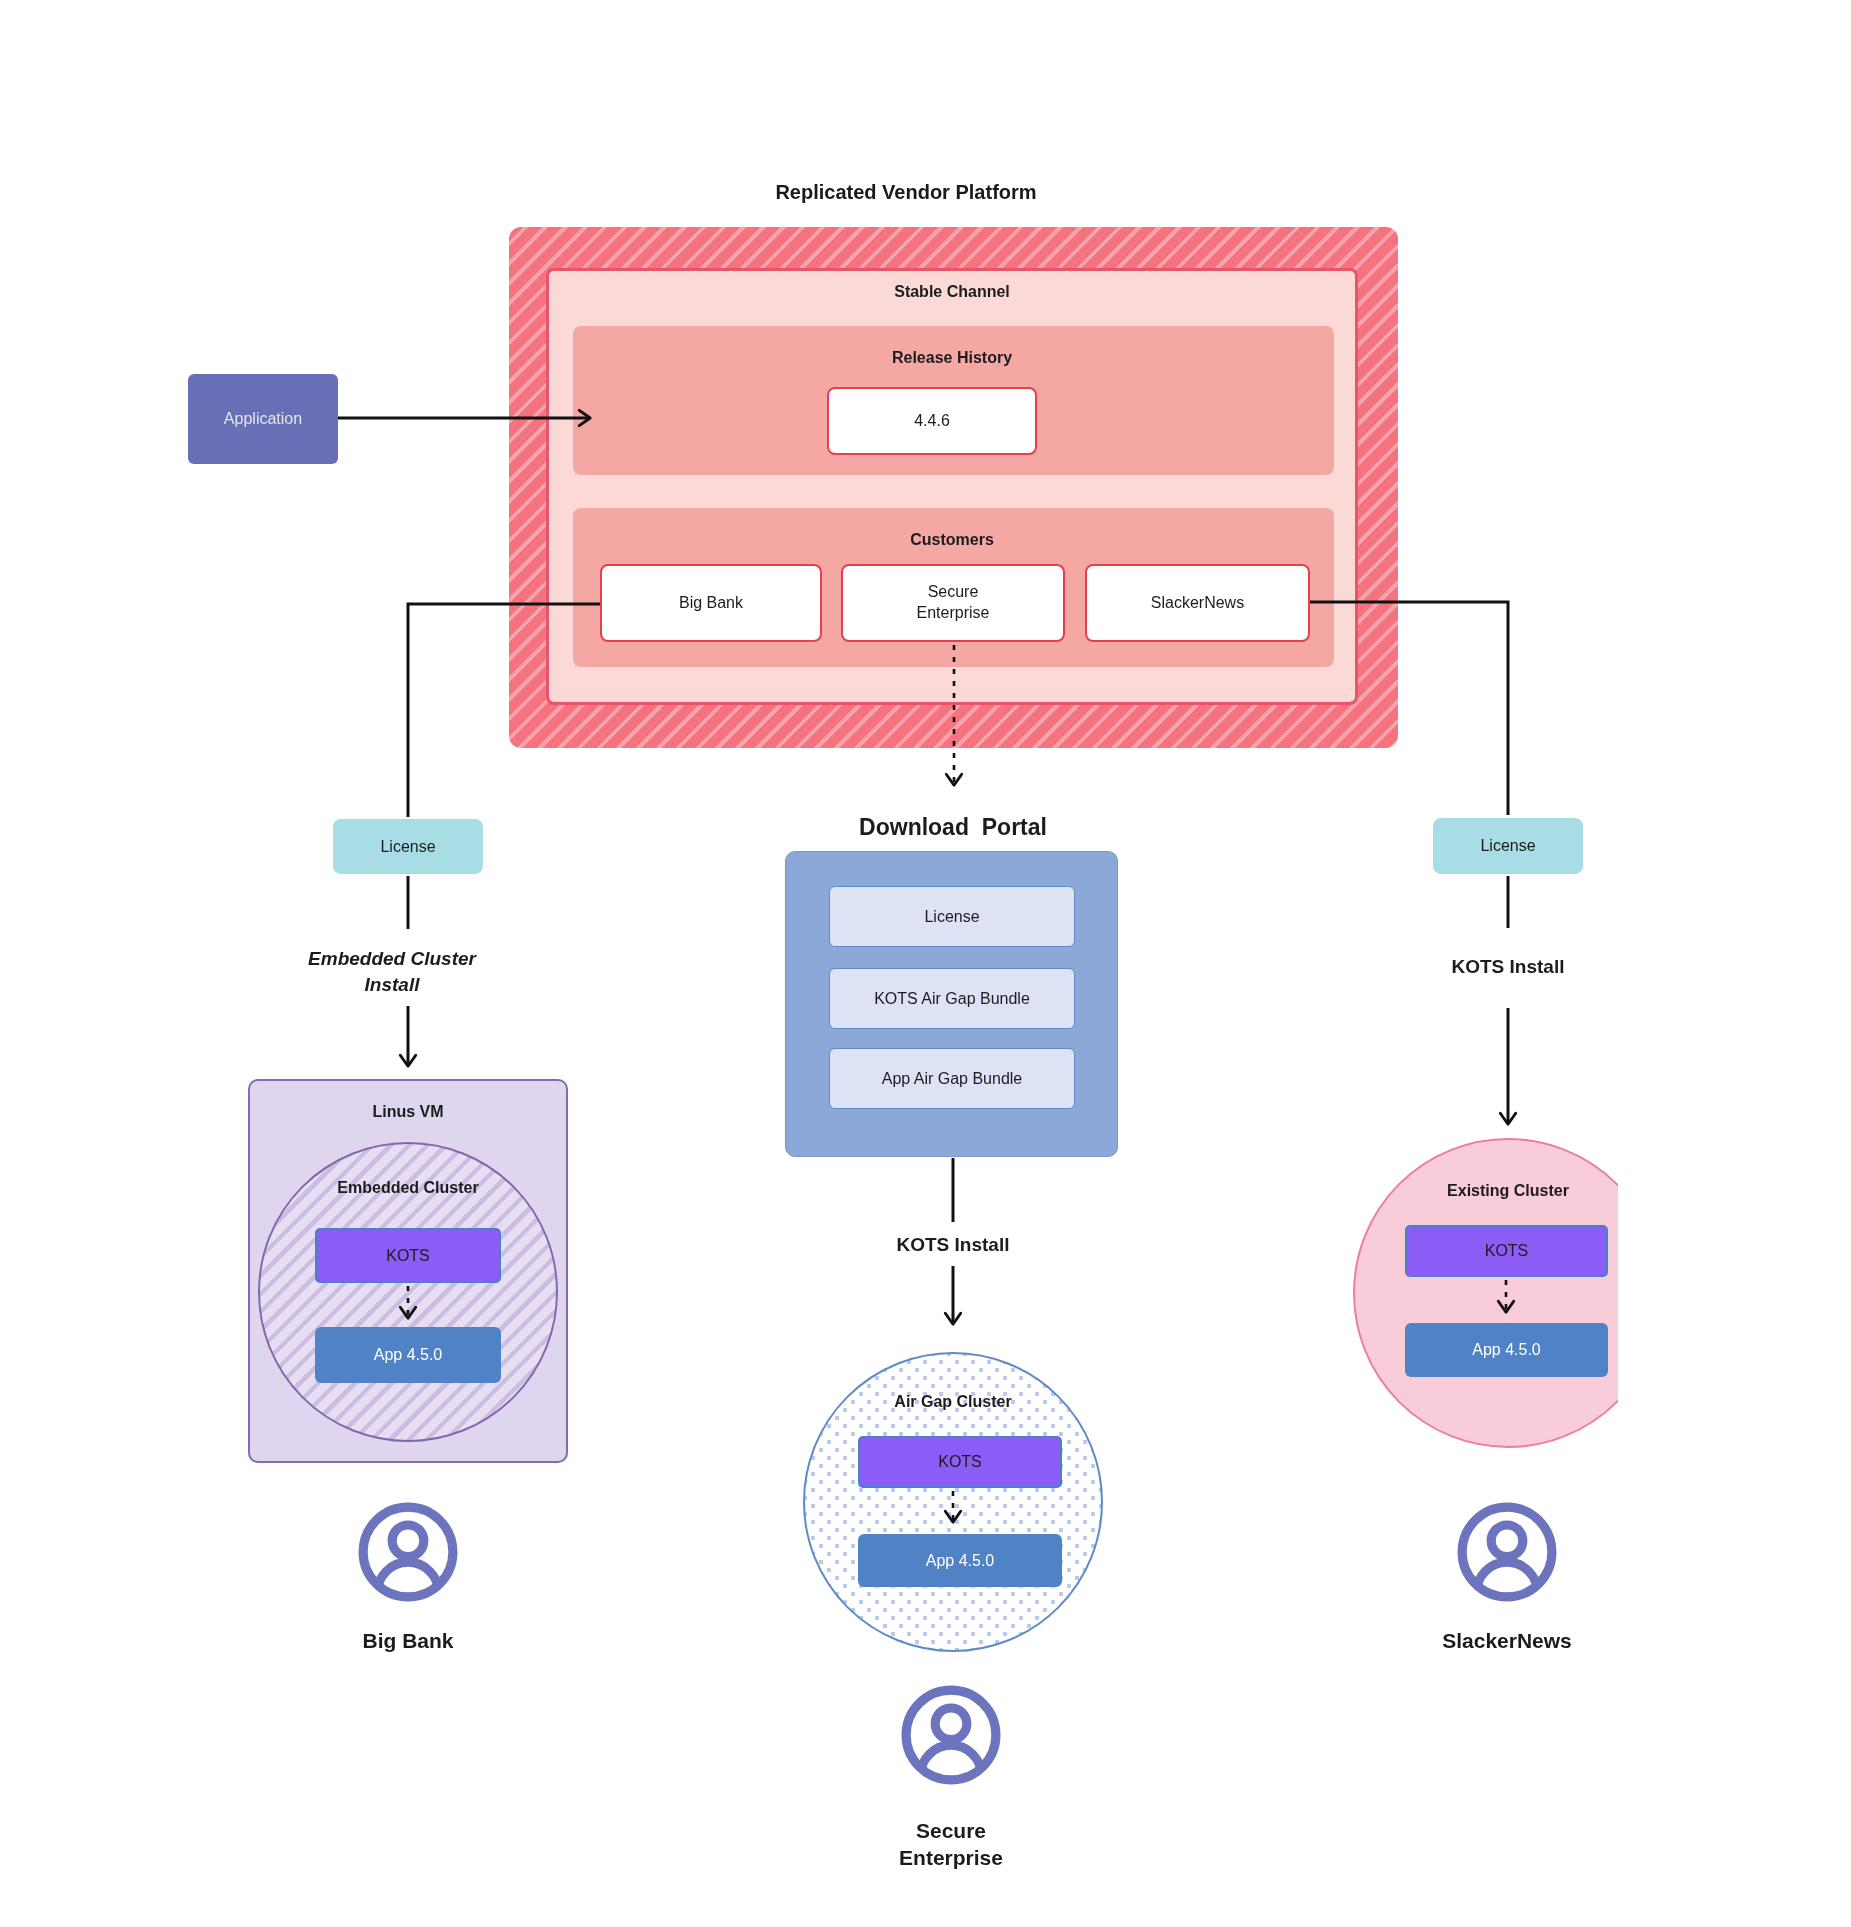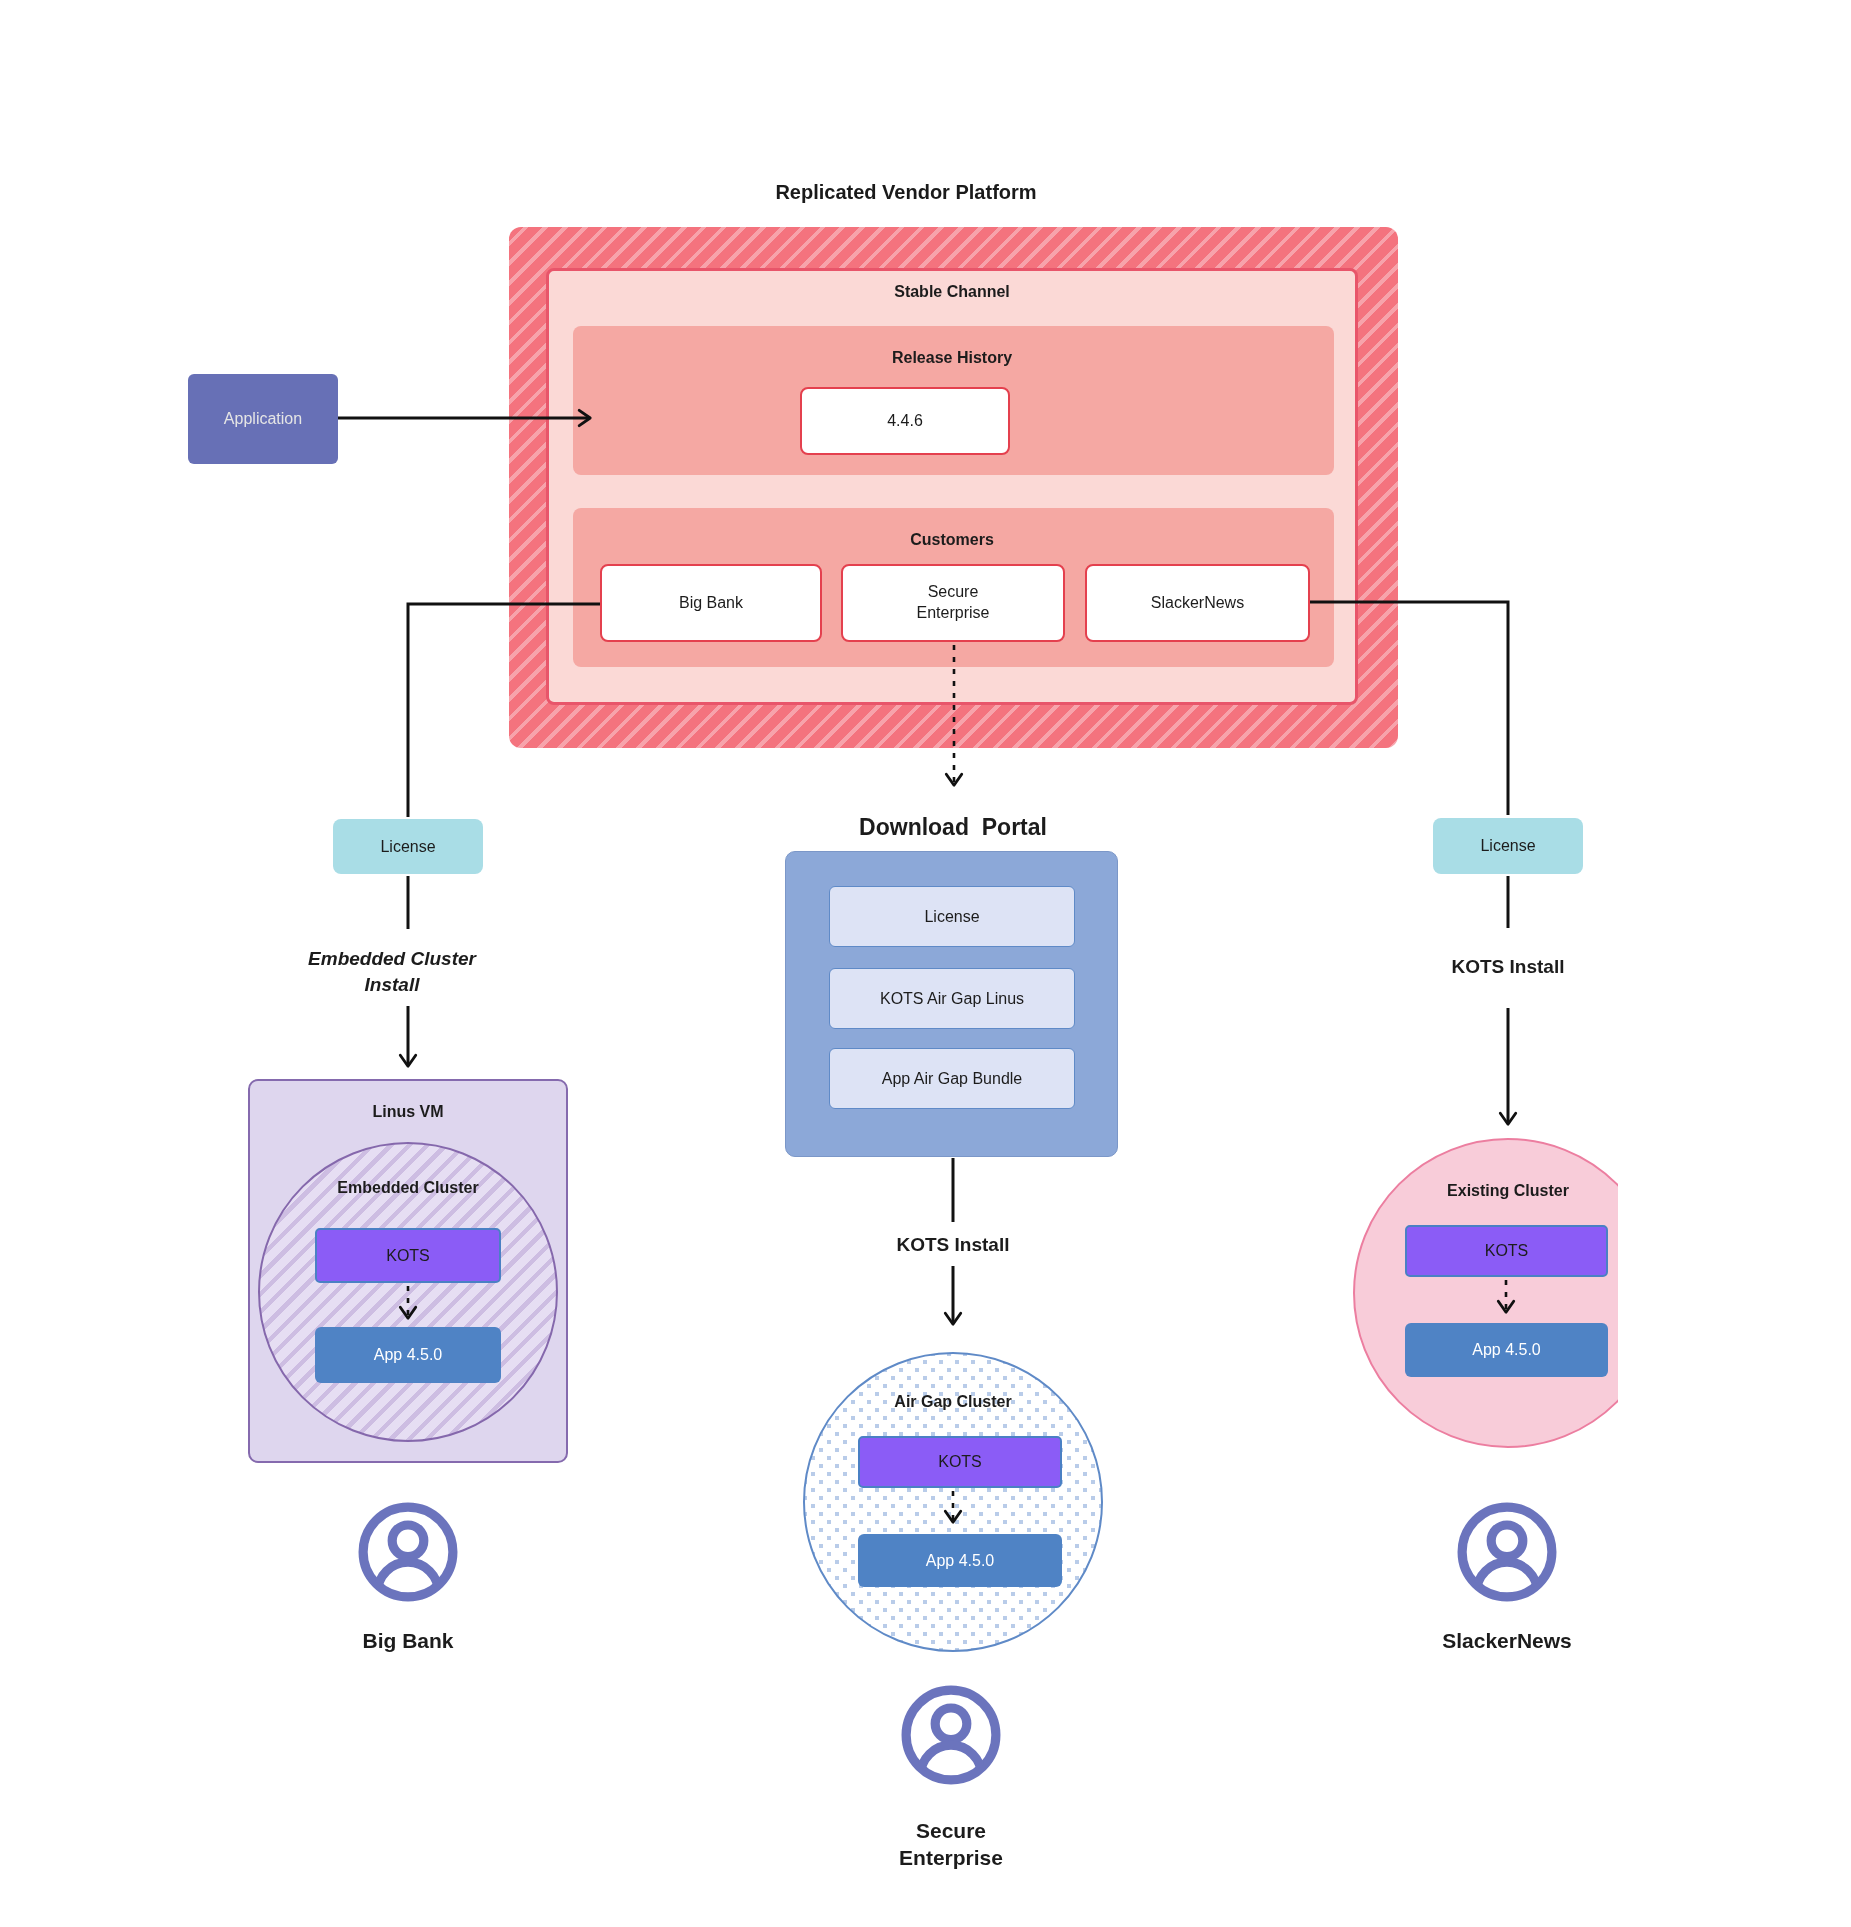--- a/index.html
+++ b/index.html
@@ -65,21 +65,21 @@
 
   <div class="lbl title" style="left:906px; top:192px;">Replicated Vendor Platform</div>
 
   <div class="box outer-hatch" style="left:509px; top:227px; width:889px; height:521px;"></div>
 
   <div class="box stable" style="left:546px; top:268px; width:812px; height:437px;"></div>
   <div class="lbl section-lbl" style="left:952px; top:292px; z-index:2;">Stable Channel</div>
 
   <div class="box section" style="left:573px; top:326px; width:761px; height:149px;"></div>
   <div class="lbl section-lbl" style="left:952px; top:358px; z-index:2;">Release History</div>
-  <div class="box rel-white" style="left:800px; top:387px; width:210px; height:68px; z-index:2;">4.4.6</div>
+  <div class="box rel-white" style="left:827px; top:387px; width:210px; height:68px; z-index:2;">4.4.6</div>
 
   <div class="box section" style="left:573px; top:508px; width:761px; height:159px;"></div>
   <div class="lbl section-lbl" style="left:952px; top:540px; z-index:2;">Customers</div>
   <div class="box cust-box" style="left:600px; top:564px; width:222px; height:78px; z-index:2;">
     <span class="wrap" style="max-width:180px;">Big Bank</span>
   </div>
   <div class="box cust-box" style="left:841px; top:564px; width:224px; height:78px; z-index:2;">
     <span class="wrap" style="max-width:92px;">Secure Enterprise</span>
   </div>
   <div class="box cust-box" style="left:1085px; top:564px; width:225px; height:78px; z-index:2;">
@@ -108,21 +108,21 @@
       <circle cx="50" cy="50" r="44" fill="none" stroke="#6b74bd" stroke-width="9"></circle>
       <circle cx="50" cy="39" r="15.5" fill="none" stroke="#6b74bd" stroke-width="9"></circle>
       <path d="M20 90 A 30 30 0 0 1 80 90" fill="none" stroke="#6b74bd" stroke-width="9" clip-path="url(#clipL)"></path>
     </svg>
   </div>
   <div class="lbl user-lbl" style="left:408px; top:1641px;">Big Bank</div>
 
   <div class="lbl portal-lbl" style="left:953px; top:827px;">Download  Portal</div>
   <div class="box portal" style="left:785px; top:851px; width:333px; height:306px;"></div>
   <div class="box portal-item" style="left:829px; top:886px; width:246px; height:61px; z-index:2;">License</div>
-  <div class="box portal-item" style="left:829px; top:968px; width:246px; height:61px; z-index:2;">KOTS Air Gap Linus</div>
+  <div class="box portal-item" style="left:829px; top:968px; width:246px; height:61px; z-index:2;">KOTS Air Gap Bundle</div>
   <div class="box portal-item" style="left:829px; top:1048px; width:246px; height:61px; z-index:2;">App Air Gap Bundle</div>
 
   <div class="lbl install-lbl" style="left:953px; top:1245px;">KOTS Install</div>
 
   <div class="box circle airgap-circle" style="left:803px; top:1352px; width:300px; height:300px;"></div>
   <div class="lbl cluster-lbl" style="left:953px; top:1402px; z-index:2;">Air Gap Cluster</div>
   <div class="box kots" style="left:858px; top:1436px; width:204px; height:52px; z-index:2;">KOTS</div>
   <div class="box appbox" style="left:858px; top:1534px; width:204px; height:53px; z-index:2;">App 4.5.0</div>
 
   <div class="icon-wrap" style="left:900px; top:1684px;">

